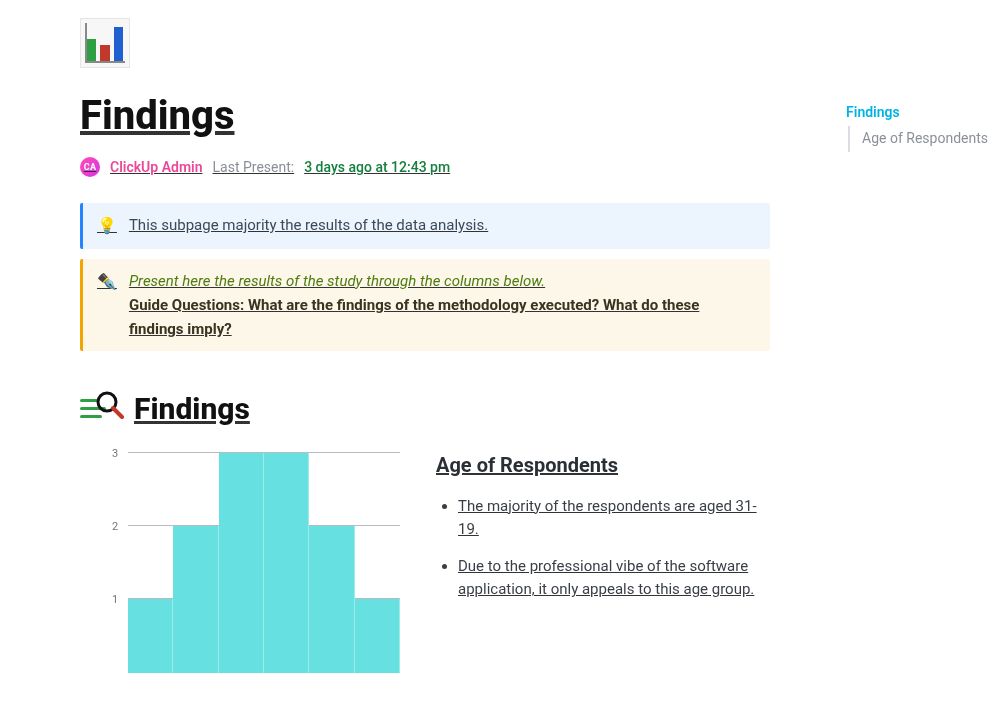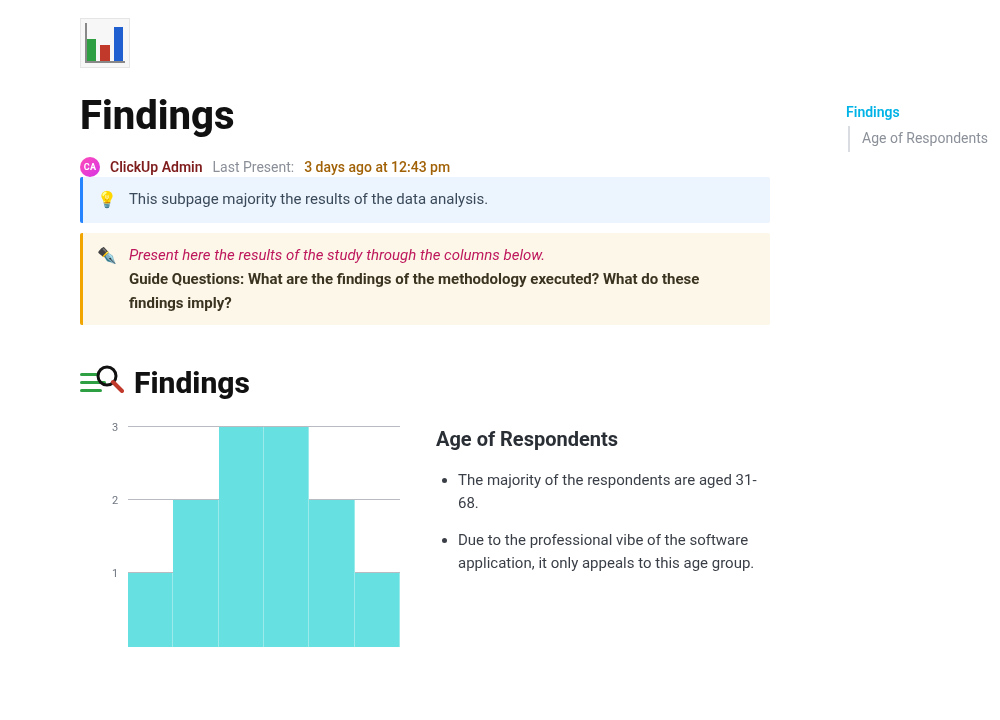--- a/index.html
+++ b/index.html
@@ -7,20 +7,21 @@
       font-family: -apple-system, BlinkMacSystemFont, "Segoe UI", Roboto, Helvetica, Arial, sans-serif;
       background: #ffffff;
       color: #333333;
       width: 1000px;
       height: 720px;
       overflow: hidden;
       position: relative;
     }
     .page {
       padding: 18px 16px 0 0;
+      text-decoration: underline;
     }
     .main-content {
       margin-left: 80px;
       width: 690px;
     }
     .page-icon {
       width: 50px;
       height: 50px;
       display: flex;
       align-items: flex-end;
@@ -50,36 +51,37 @@
       font-size: 40px;
       font-weight: 800;
       color: #111;
       margin-bottom: 18px;
     }
     .meta-row {
       display: flex;
       align-items: center;
       gap: 10px;
       font-size: 14px;
+      margin-bottom: 26px;
     }
     .avatar {
       width: 20px; height: 20px;
       border-radius: 50%;
       background: linear-gradient(135deg, #ff4db8, #d633e6);
       color: #fff;
       font-size: 9px;
       font-weight: 700;
       display: flex;
       align-items: center;
       justify-content: center;
       letter-spacing: 0.3px;
     }
-    .author-name { color: #7f1d1d; font-weight: 600; }
+    .author-name { color: #ec4899; font-weight: 600; }
     .meta-label { color: #8a8f98; }
-    .meta-value { color: #a16207; font-weight: 500; }
+    .meta-value { color: #15803d; font-weight: 500; }
     .callout {
       border-radius: 2px;
       padding: 10px 14px;
       margin-bottom: 10px;
       display: flex;
       align-items: flex-start;
       gap: 12px;
       font-size: 15px;
       line-height: 1.6;
     }
@@ -88,21 +90,21 @@
       border-left: 3px solid #2684ff;
       color: #3a4a5a;
     }
     .callout .emoji { font-size: 16px; }
     .callout.yellow {
       background: #fdf7e9;
       border-left: 3px solid #f0a500;
       color: #4a4230;
     }
     .callout.yellow .body { flex: 1; }
-    .callout.yellow .hint { font-style: italic; color: #be185d; }
+    .callout.yellow .hint { font-style: italic; color: #4d7c0f; }
     .callout.yellow .guide { font-weight: 700; color: #3a3320; margin-top: 2px; }
     .section-header {
       display: flex;
       align-items: center;
       gap: 10px;
       margin-top: 40px;
       margin-bottom: 26px;
     }
     .section-header .section-icon {
       width: 44px; height: 36px;
@@ -256,21 +258,21 @@
               </div>
             </div>
         <div class="tick-label" style="bottom: 33.3333%; transform: translateY(50%);">1</div>
             <div class="tick-label" style="bottom: 66.6667%; transform: translateY(50%);">2</div>
             <div class="tick-label" style="bottom: 100%; transform: translateY(50%);">3</div>
           </div>
       </div>
       <div class="text-col">
         <div class="sub-heading">Age of Respondents</div>
         <ul class="bullets" id="bullets">
-            <li>The majority of the respondents are aged 31-68.</li>
+            <li>The majority of the respondents are aged 31-19.</li>
             <li>Due to the professional vibe of the software application, it only appeals to this age group.</li>
           </ul>
       </div>
     </div>
   </div>
 
   <nav class="toc">
     <a href="#" class="active">Findings</a>
     <a href="#" class="sub">Age of Respondents</a>
   </nav>

